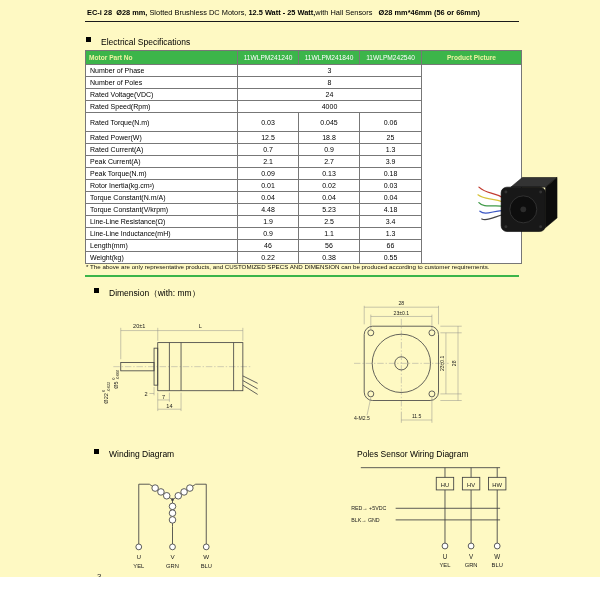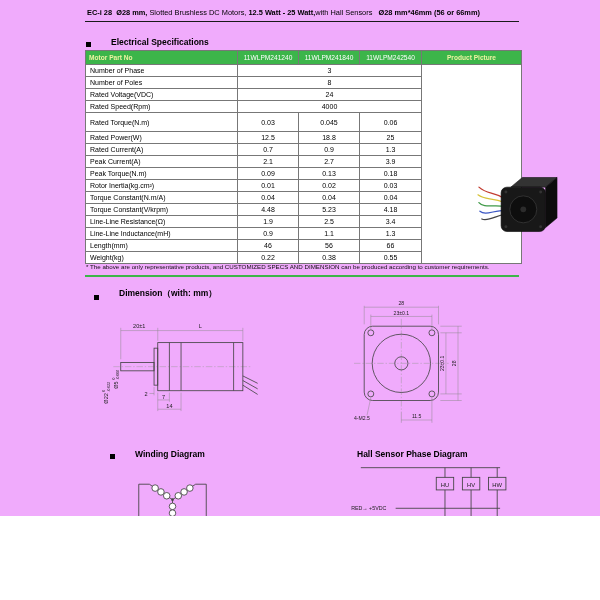--- a/index.html
+++ b/index.html
@@ -1,26 +1,26 @@
 <!DOCTYPE html>
 <html><head>
 <meta charset="utf-8">
 <style>
   html,body{margin:0;padding:0}
   body{width:600px;height:600px;background:#fff;font-family:"Liberation Sans",sans-serif}
-  .page{position:relative;width:600px;height:516px;background:#f0abfc;overflow:hidden;color:#000}
+  .page{position:relative;width:600px;height:577px;background:#fef9c3;overflow:hidden;color:#000}
   .content{position:absolute;left:85px;top:0;width:436px;height:600px}
   .doc-header{position:absolute;left:2px;top:8px;font-size:7.4px;white-space:pre;color:#000}
   .doc-header .b{font-weight:700}
   .top-rule{position:absolute;left:0;top:21px;width:434px;height:1px;background:#1a1a1a}
-  .section-heading{position:absolute;display:flex;align-items:flex-end;gap:20px;font-weight:700;font-size:8.5px;color:#000}
+  .section-heading{position:absolute;display:flex;align-items:flex-start;gap:10px;font-weight:400;font-size:8.5px;color:#000}
   .bullet{width:5px;height:5px;background:#000;flex:0 0 auto}
   #elec-heading{left:1px;top:37px}
   #dim-heading{left:9px;top:288px}
-  #winding-heading{left:25px;top:449px}
+  #winding-heading{left:9px;top:449px}
   #hall-heading{left:272px;top:449px}
   .spec-table{position:absolute;left:0;top:50px;width:436px;border-collapse:collapse;table-layout:fixed}
   .spec-table th,.spec-table td{border:1px solid #777;overflow:hidden}
   .spec-table thead th{background:#3cb54a;font-size:6.6px;height:13px;padding:0 3px}
   th.hdr-label{color:#edf3a2;text-align:left;font-weight:700}
   th.hdr-pic{color:#edf3a2;text-align:center;font-weight:700}
   th.hdr-part{color:#fff;text-align:center;font-weight:400}
   .spec-table td{font-size:7px;height:11px;padding:0 3px;background:#fff;color:#000}
   td.label-cell{text-align:left;padding-left:4px}
   td.value-cell{text-align:center}
@@ -270,21 +270,21 @@
       <text transform="rotate(-90)" x="-70" y="111" font-size="5.5" text-anchor="middle">23±0.1</text>
       <text transform="rotate(-90)" x="-70" y="124" font-size="5.5" text-anchor="middle">28</text>
       <text x="14" y="131" font-size="5.5">4-M2.5</text>
       <text x="81.5" y="129" font-size="5.5" text-anchor="middle">11.5</text>
     </svg>
 
     <div class="section-heading" id="winding-heading">
       <span class="bullet"></span>
       <span>Winding Diagram</span>
     </div>
-    <div class="section-heading" id="hall-heading">Hall Sensor Phase Diagram</div>
+    <div class="section-heading" id="hall-heading">Poles Sensor Wiring Diagram</div>
 
     <svg id="winding-svg" width="145" height="108" viewBox="0 0 150 112">
       <g stroke="#444" stroke-width="0.9" fill="none">
         <line x1="75" y1="38" x2="51" y2="22"></line>
         <line x1="75" y1="38" x2="99" y2="22"></line>
         <line x1="75" y1="38" x2="75" y2="66"></line>
         <polyline points="51,22 40,22 40,84"></polyline>
         <polyline points="99,22 110,22 110,84"></polyline>
         <line x1="75" y1="66" x2="75" y2="84"></line>
       </g>

